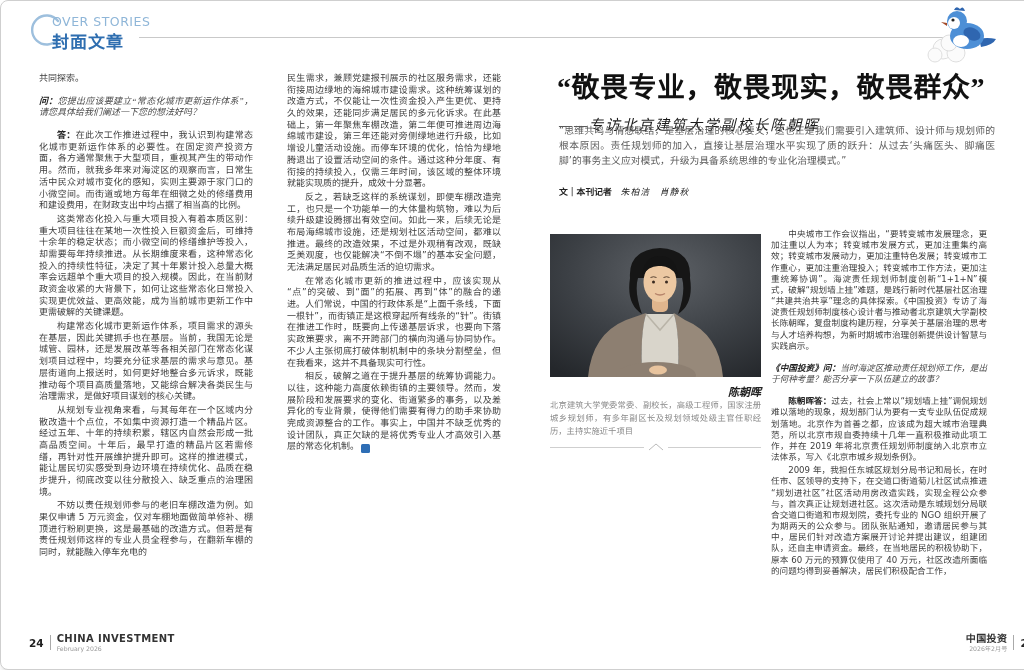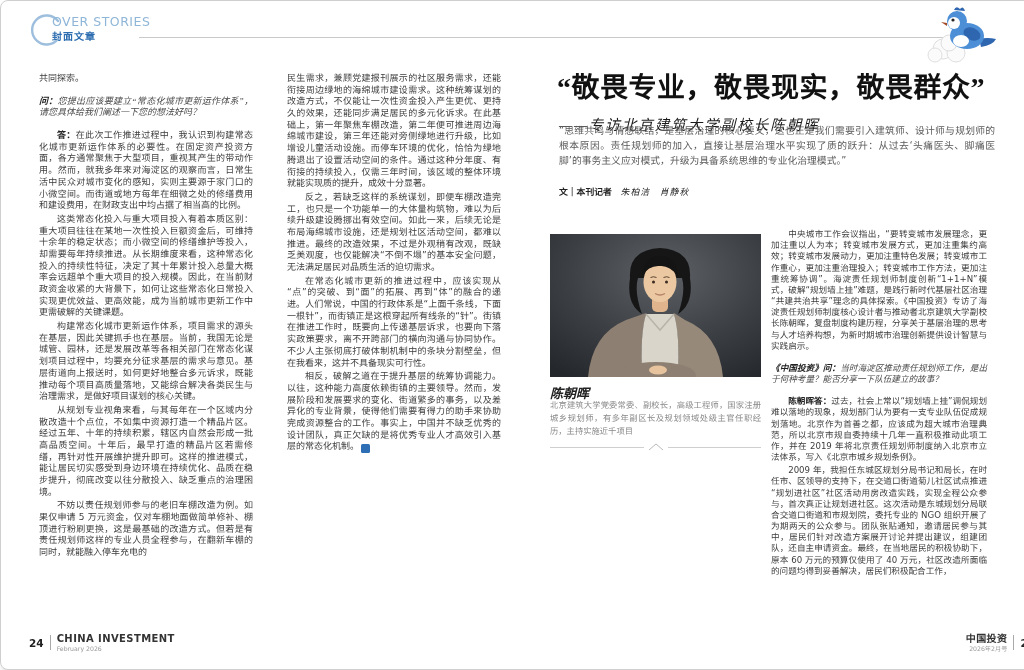--- a/index.html
+++ b/index.html
@@ -7,21 +7,21 @@
     position:relative;width:1022px;height:668px;margin:0 auto;
     background:#ffffff;border:1px solid #cfcfcf;border-radius:8px;
     box-shadow:3px 4px 6px rgba(0,0,0,0.18);
     overflow:hidden;
     font-family:"DejaVu Sans", sans-serif;color:#3a3a3a;padding-left:40px;
   }
   
   .hdr{position:absolute;left:28px;top:10px;height:40px;}
   .hdr-c{position:absolute;left:0;top:2px;}
   .hdr-en{position:absolute;left:23px;top:3px;font-size:12.5px;letter-spacing:0.5px;color:#8fb6d8;white-space:nowrap;}
-  .hdr-cn{position:absolute;left:23px;top:17px;font-size:10px;font-weight:bold;color:#2e6eb0;white-space:nowrap;letter-spacing:1px;}
+  .hdr-cn{position:absolute;left:23px;top:17px;font-size:17px;font-weight:bold;color:#2e6eb0;white-space:nowrap;letter-spacing:1px;}
   .hdr-rule{position:absolute;left:138px;top:36px;width:810px;height:1px;background:#c9c9c9;}
   .mascot{position:absolute;left:922px;top:2px;}
   
   .col{position:absolute;font-size:9px;line-height:1.3;text-align:justify;color:#3d3d3d;}
   .col p{margin:0 0 0 0;}
   .col p.ind{text-indent:2em;}
   .col p + p{margin-top:2px;}
   .qblock{font-family:"Liberation Serif",serif;font-style:italic;color:#4a4a4a;margin:11px 0 11px 0 !important;}
   .qblock .qp{font-weight:bold;font-style:italic;color:#222;}
   .apfx{font-weight:bold;color:#222;}
@@ -32,22 +32,22 @@
   .headline{position:absolute;left:556px;top:64px;width:440px;font-family:"Liberation Serif",serif;
     font-weight:bold;font-size:28px;color:#111;letter-spacing:0.5px;white-space:nowrap;}
   .subhead{position:absolute;left:558px;top:112px;font-family:"Liberation Serif",serif;font-style:italic;
     font-size:14.5px;color:#1a1a1a;letter-spacing:2px;}
   .lede{position:absolute;left:558px;top:122px;width:436px;font-size:9.8px;line-height:1.55;color:#5a5a5a;text-align:justify;}
   .byline{position:absolute;left:558px;top:184px;font-size:8.8px;color:#222;}
   .byline .bl-label{font-weight:bold;}
   .byline .bl-names{font-family:"Liberation Serif",serif;font-style:italic;margin-left:6px;letter-spacing:1px;}
   
   .photo{position:absolute;left:549px;top:233px;width:211px;height:143px;overflow:hidden;}
-  .cap-name{position:absolute;left:549px;top:382px;width:211px;text-align:left;
-    font-size:13px;font-weight:bold;font-style:italic;color:#222;}
+  .cap-name{position:absolute;left:549px;top:382px;width:211px;text-align:right;
+    font-size:11px;font-weight:bold;font-style:italic;color:#222;}
   .bio{position:absolute;left:549px;top:398px;width:211px;font-size:8.3px;line-height:1.55;color:#8a8a8a;text-align:justify;}
   .divider{position:absolute;left:549px;top:440px;width:211px;height:12px;display:flex;align-items:center;}
   .divider .dl{flex:1;height:1px;background:#cfcfcf;}
   .divider svg{margin:0 4px;}
   
   .foot{position:absolute;bottom:16px;display:flex;align-items:center;}
   .foot-l{left:28px;}
   .foot-r{right:28px;}
   .pgnum{font-size:10.5px;font-weight:bold;color:#222;}
   .fsep{width:1px;height:15px;background:#aaa;margin:0 6px;}

